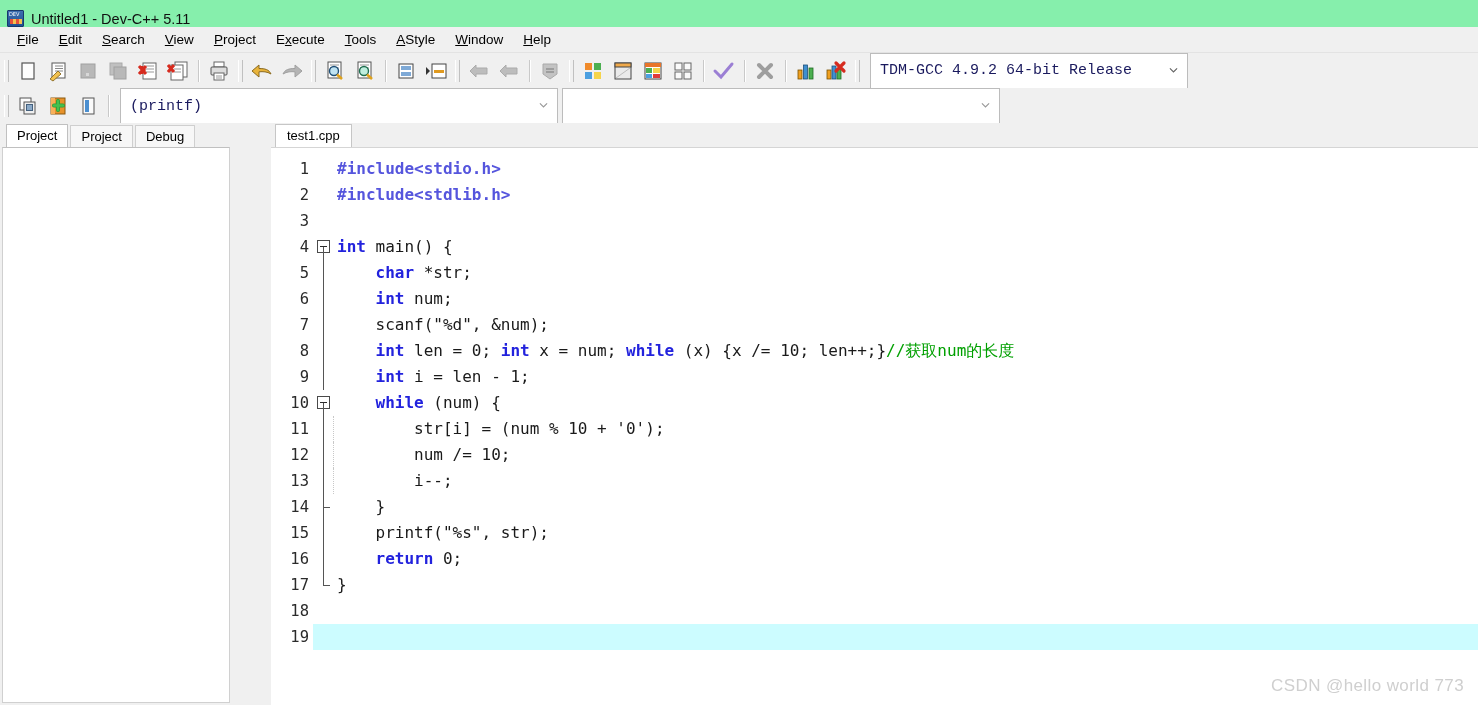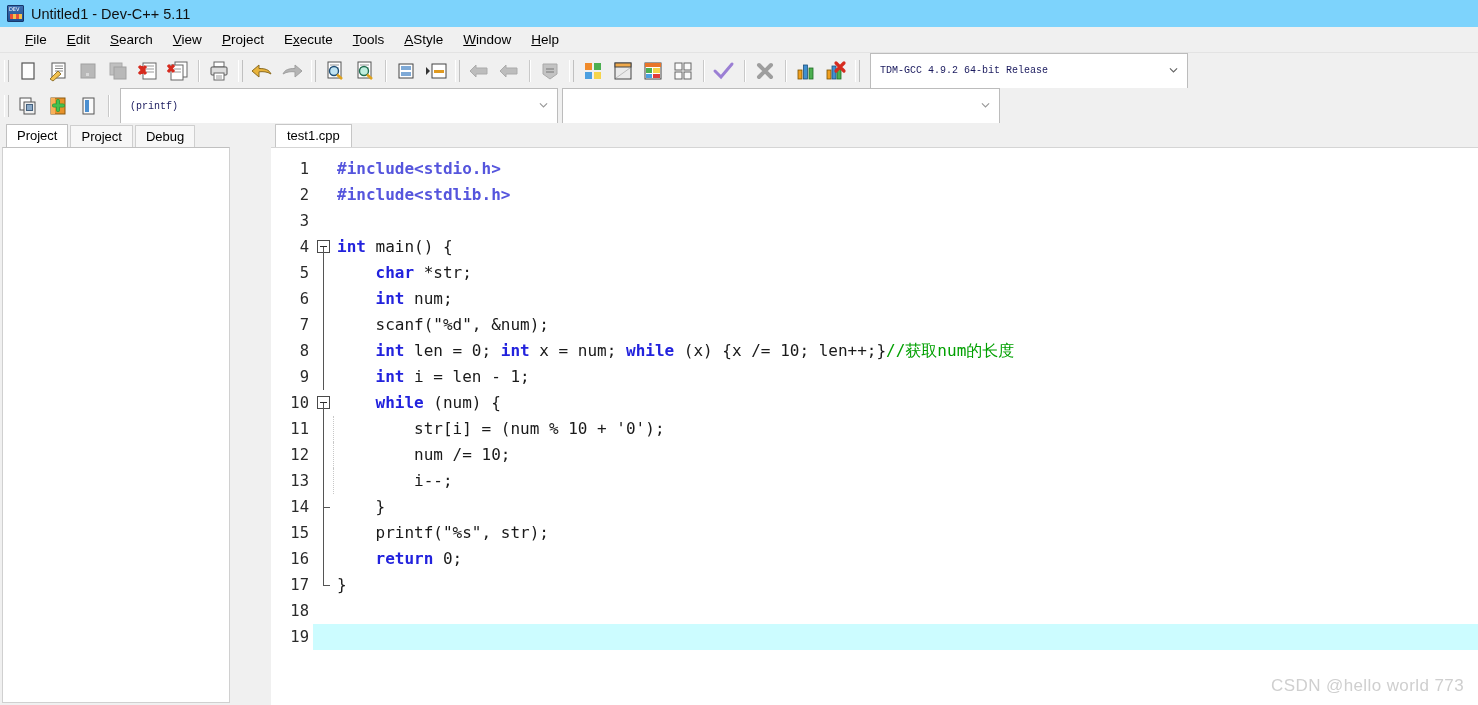--- a/index.html
+++ b/index.html
@@ -7,42 +7,42 @@
     width:1478px;height:705px;overflow:hidden;
     background:#ffffff;
     font-family:"Liberation Sans", sans-serif;
     font-size:13px;color:#000;
     -webkit-font-smoothing:antialiased;
   }
   .app{position:relative;width:1478px;height:705px;background:#f0f0f0;}
 
   
   .titlebar{
-    height:27px;background:#7dd3fc;display:flex;align-items:center;
+    height:27px;background:#86efac;display:flex;align-items:flex-end;
     padding-left:7px;box-sizing:border-box;
   }
   .title-icon{
     width:17px;height:17px;margin-right:7px;flex:none;position:relative;
     background:linear-gradient(#3e6fb0,#1d4f93);border:1px solid #17386b;
     box-sizing:border-box;border-radius:1px;overflow:hidden;
   }
   .title-icon:before{
     content:"DEV";position:absolute;left:1px;top:0px;font-size:5px;
     color:#fff;font-family:"DejaVu Sans",sans-serif;letter-spacing:0px;
   }
   .title-icon:after{
     content:"";position:absolute;left:2px;bottom:2px;width:12px;height:5px;
     background:repeating-linear-gradient(90deg,#e8503a 0 3px,#f2c14e 3px 6px);
   }
   .title-text{font-size:14.5px;color:#111;font-family:"Liberation Sans",sans-serif;}
 
   
   .menubar{
     height:25px;background:#f0f0f0;display:flex;align-items:center;
-    padding-left:16px;box-sizing:border-box;
+    padding-left:8px;box-sizing:border-box;
   }
   .menu-item{
     font-size:13.5px;color:#000;padding:2px 9px;margin-right:2px;cursor:default;
     font-family:"Liberation Sans",sans-serif;white-space:nowrap;
   }
   .menu-item .acc{text-decoration:underline;}
 
   
   .toolbar{
     height:36px;background:#f0f0f0;display:flex;align-items:center;
@@ -59,21 +59,21 @@
     width:30px;height:30px;flex:none;display:flex;align-items:center;
     justify-content:center;cursor:default;position:relative;
   }
   .tbtn svg{display:block;}
 
   
   .combo{
     height:36px;background:#fff;border:1px solid #bcbcbc;
     display:flex;align-items:center;box-sizing:border-box;
     font-family:"Liberation Mono","DejaVu Sans Mono",monospace;
-    font-size:10px;color:#1a1a5e;padding-left:9px;position:relative;
+    font-size:15px;color:#1a1a5e;padding-left:9px;position:relative;
   }
   .combo.sans{font-family:"Liberation Sans",sans-serif;color:#000;}
   .combo .chev{
     position:absolute;right:9px;top:50%;transform:translateY(-60%);
     width:9px;height:9px;
   }
   .combo-compiler{width:318px;margin-left:6px;}
   .combo-globals{width:438px;margin-left:6px;}
   .combo-empty{width:438px;margin-left:4px;}
 

